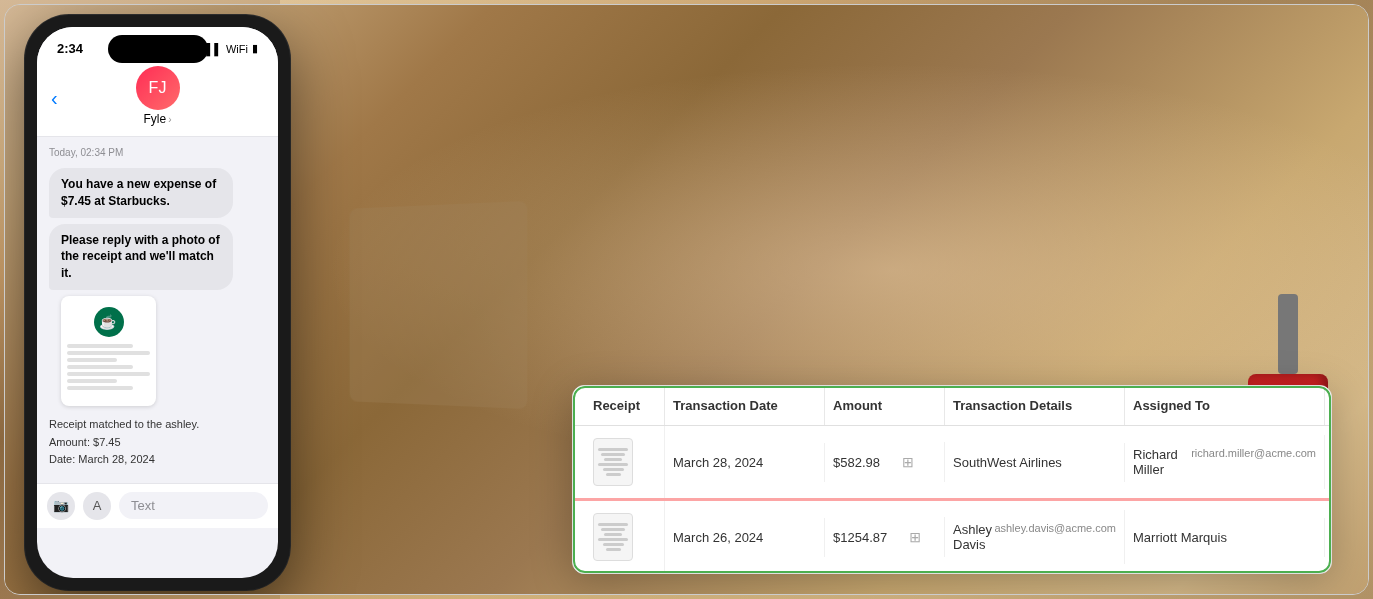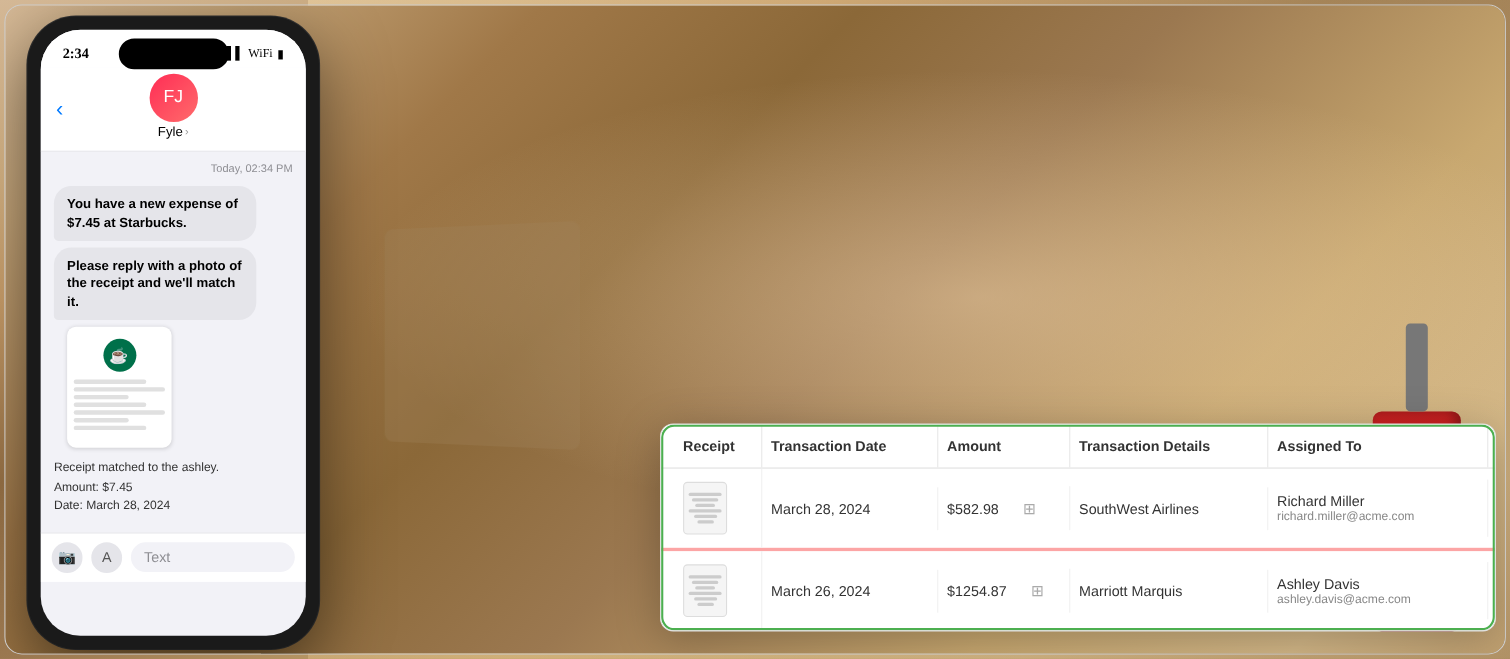--- a/index.html
+++ b/index.html
@@ -148,21 +148,21 @@
       align-items: center;
       gap: 2px;
     }
 
     .app-name-chevron {
       font-size: 10px;
       color: #999;
     }
 
     .timestamp-label {
-      text-align: right;
+      text-align: left;
       font-size: 10px;
       color: #8e8e93;
       margin-bottom: 4px;
     }
 
     .msg-bubble {
       background: #e5e5ea;
       border-radius: 16px 16px 16px 4px;
       padding: 8px 12px;
       max-width: 85%;
@@ -253,21 +253,21 @@
       border-radius: 18px;
       padding: 6px 12px;
       font-size: 13px;
       color: #8e8e93;
       border: none;
     }
 
     
     .table-overlay {
       position: absolute;
-      right: 8px;
+      right: 36px;
       bottom: 20px;
       width: 760px;
       background: #fff;
       border-radius: 12px;
       box-shadow: 0 8px 40px rgba(0,0,0,0.25);
       overflow: hidden;
       border: 1px solid #e0e0e0;
       z-index: 20;
     }
 
@@ -335,21 +335,21 @@
       gap: 22px;
     }
 
     .amount-icon {
       font-size: 14px;
       color: #aaa;
     }
 
     .assigned-cell {
       display: flex;
-      flex-direction: column;
+      flex-direction: row;
       gap: 1px;
     }
 
     .assigned-name {
       font-size: 13px;
       color: #333;
       font-weight: 500;
     }
 
     .assigned-email {
@@ -399,21 +399,21 @@
   <div style="position:absolute;left:340px;top:200px;width:180px;height:200px;background:rgba(160,130,90,0.3);border-radius:8px;transform:perspective(400px) rotateY(-10deg)"></div>
 
   <div style="position:absolute;right:40px;bottom:20px;width:80px;height:200px;background:linear-gradient(180deg,#cc2222,#991111);border-radius:8px;box-shadow:inset -5px 0 10px rgba(0,0,0,0.3)"></div>
   <div style="position:absolute;right:70px;bottom:220px;width:20px;height:80px;background:#777;border-radius:4px"></div>
 
   <div class="phone-mockup">
     <div class="phone-screen">
 
       <div class="dynamic-island"></div>
 
-      <div class="status-bar" style="padding-top:14px;font-family:Liberation Serif, serif;">
+      <div class="status-bar" style="padding-top:14px;">
         <span class="status-time">2:34</span>
         <div class="status-icons">
           <span>▐▌▌</span>
           <span>WiFi</span>
           <span>▮</span>
         </div>
       </div>
 
       <div class="phone-header">
         <span class="back-btn">‹</span>
@@ -523,26 +523,26 @@
           <div class="thumb-line" style="width:50%"></div>
         </div>
       </div>
       <div class="td">March 26, 2024</div>
       <div class="td">
         <div class="amount-cell">
           <span>$1254.87</span>
           <span class="amount-icon">⊞</span>
         </div>
       </div>
-      <div class="td">Marriott Marquis</div>
       <div class="td">
         <div class="assigned-cell">
           <span class="assigned-name">Ashley Davis</span>
           <span class="assigned-email">ashley.davis@acme.com</span>
         </div>
       </div>
+      <div class="td">Marriott Marquis</div>
       <div class="td">
         
       </div>
     </div>
   </div>
 
 </div>
 
 </body></html>

